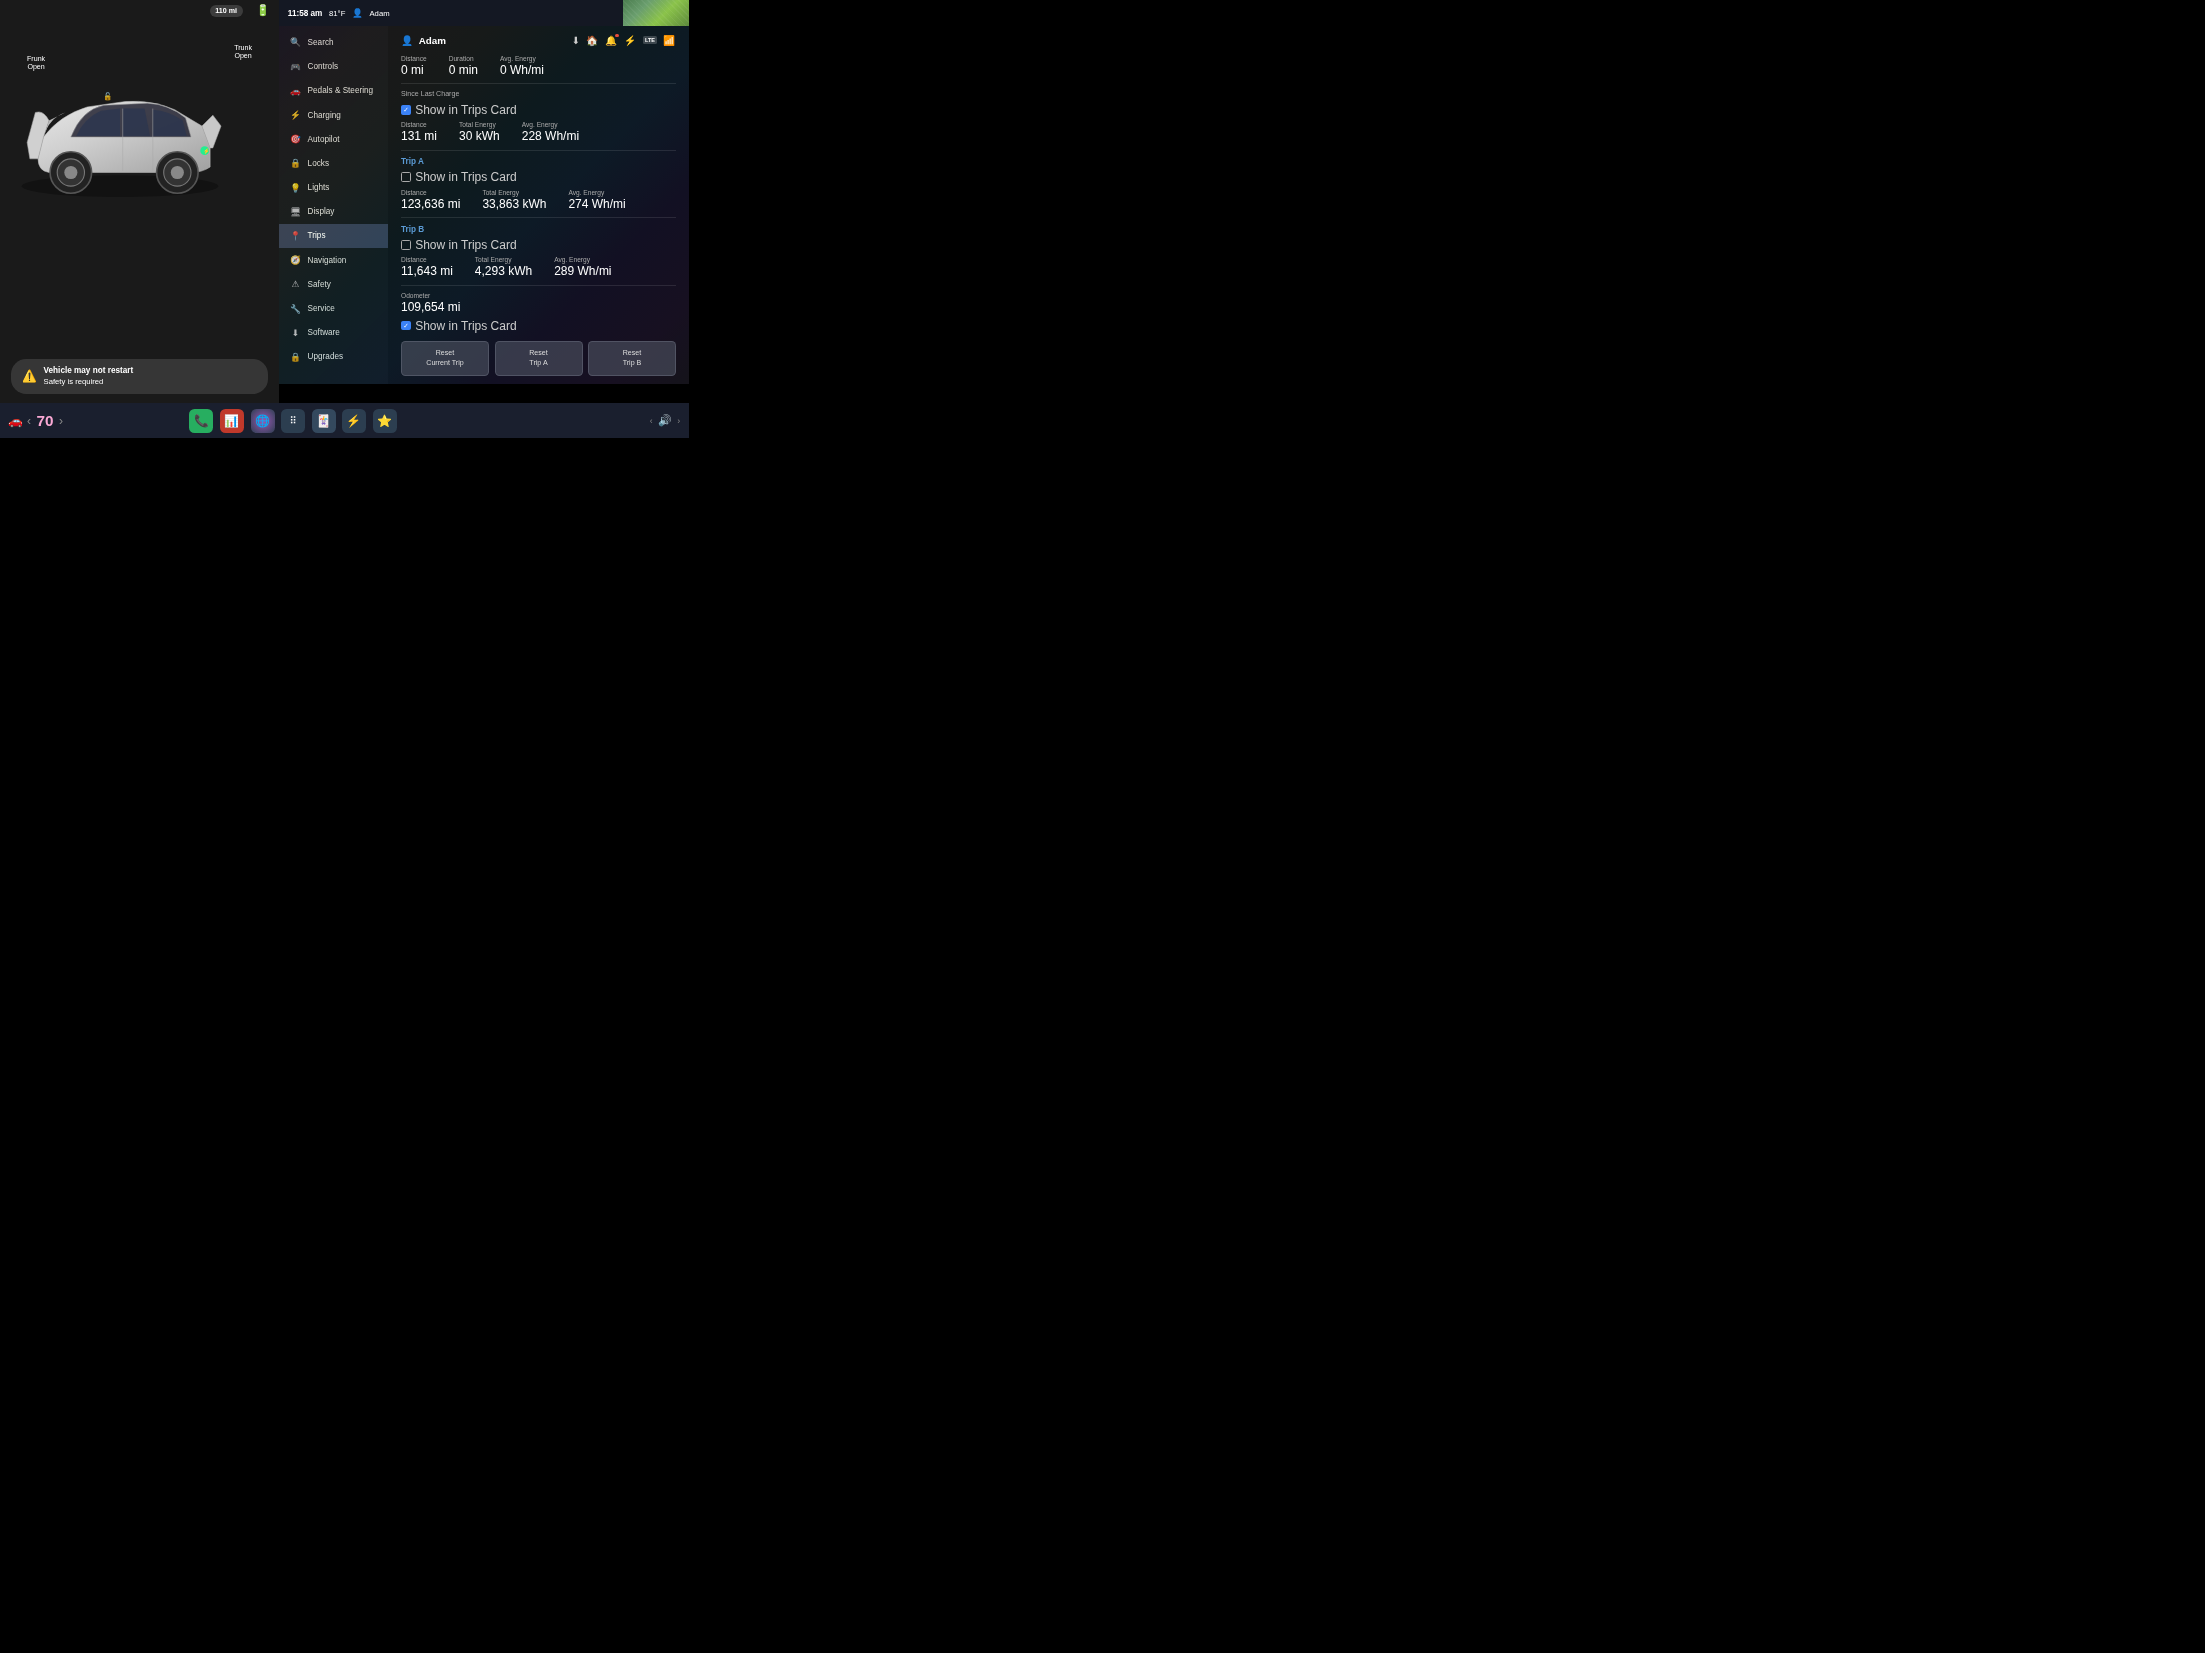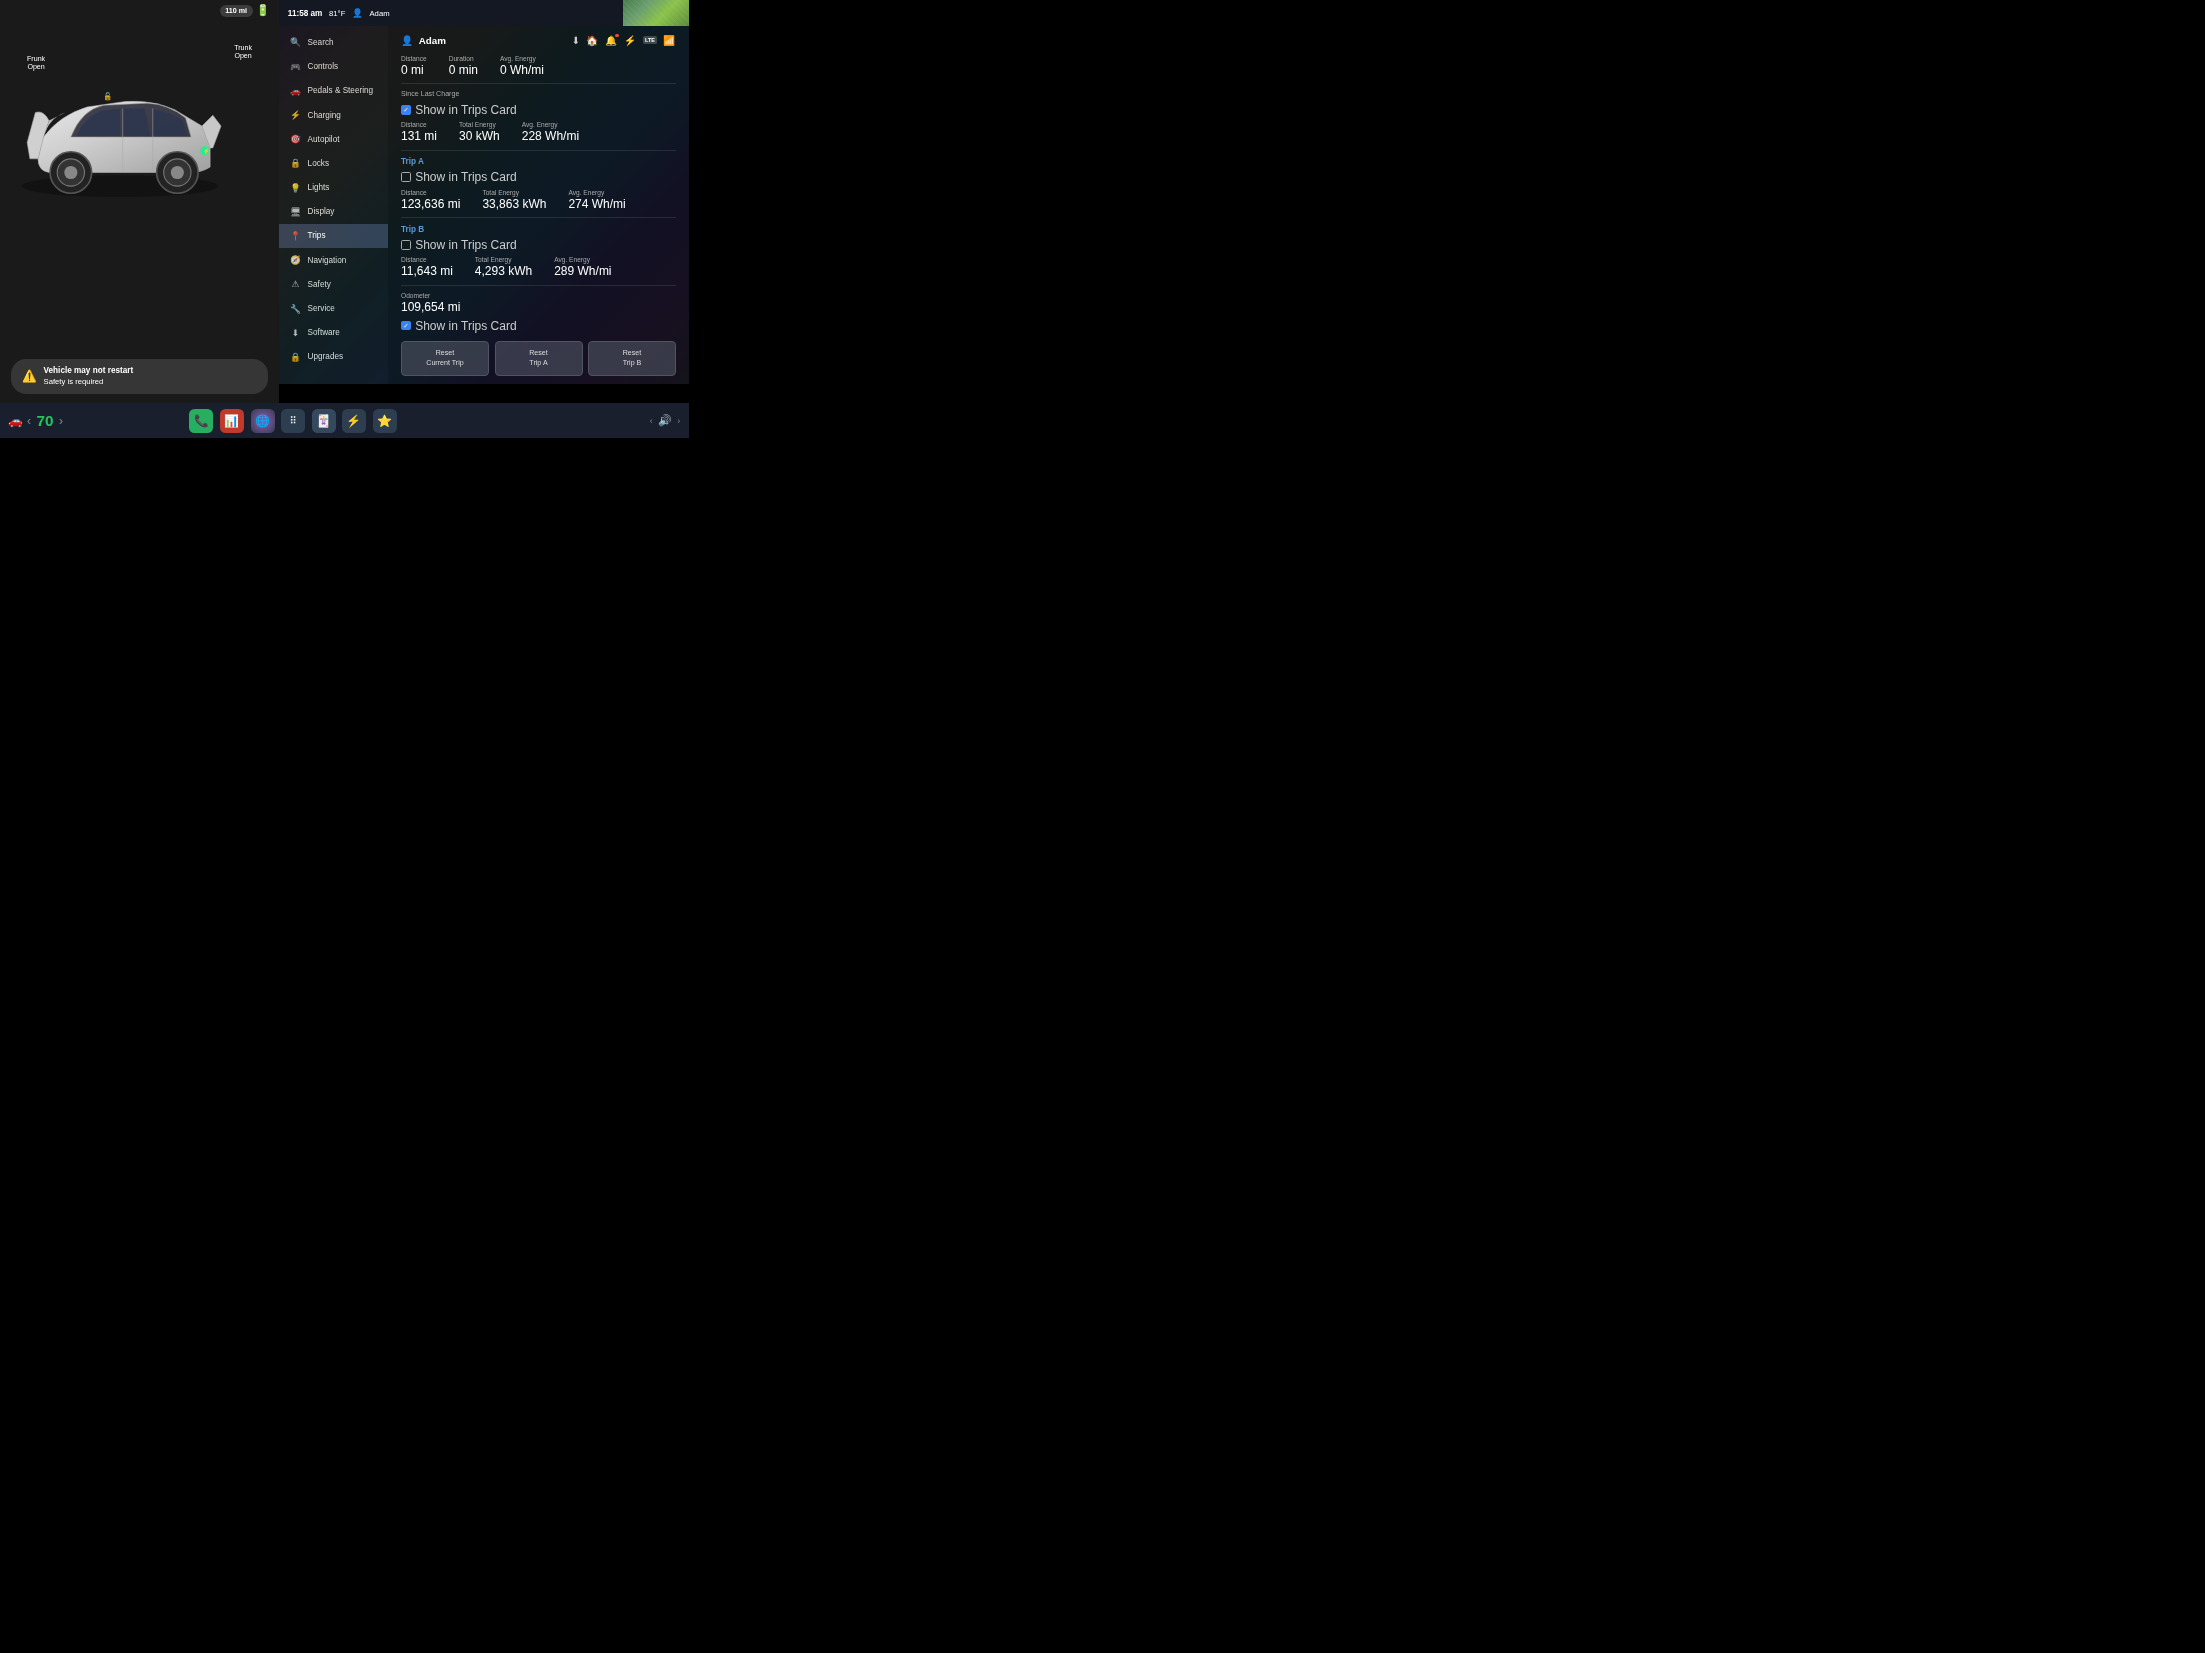--- a/index.html
+++ b/index.html
@@ -23,21 +23,21 @@
       display: flex;
       flex-direction: column;
     }
 
     
     .left-top-bar {
       display: flex;
       justify-content: flex-end;
       align-items: center;
       padding: 4.4px 8.8px;
-      gap: 4px;
+      gap: 14px;
     }
     .mileage-badge {
       background: rgba(255,255,255,0.15);
       border-radius: 6.6px;
       padding: 2.2px 5.5px;
       color: #fff;
       font-size: 7.1px;
       font-weight: 600;
     }
     .battery-icon {
@@ -148,21 +148,21 @@
       display: flex;
       align-items: center;
       gap: 3.3px;
       color: #fff;
       font-size: 12px;
       font-weight: 300;
     }
     .taskbar-speed {
       font-size: 15.3px;
       font-weight: 700;
-      color: #22c55e;
+      color: #f9a8d4;
       margin: 0 2.2px;
     }
     .taskbar-apps {
       display: flex;
       align-items: center;
       gap: 6.6px;
       margin: 0 auto;
     }
     .taskbar-app-icon {
       width: 24px;

